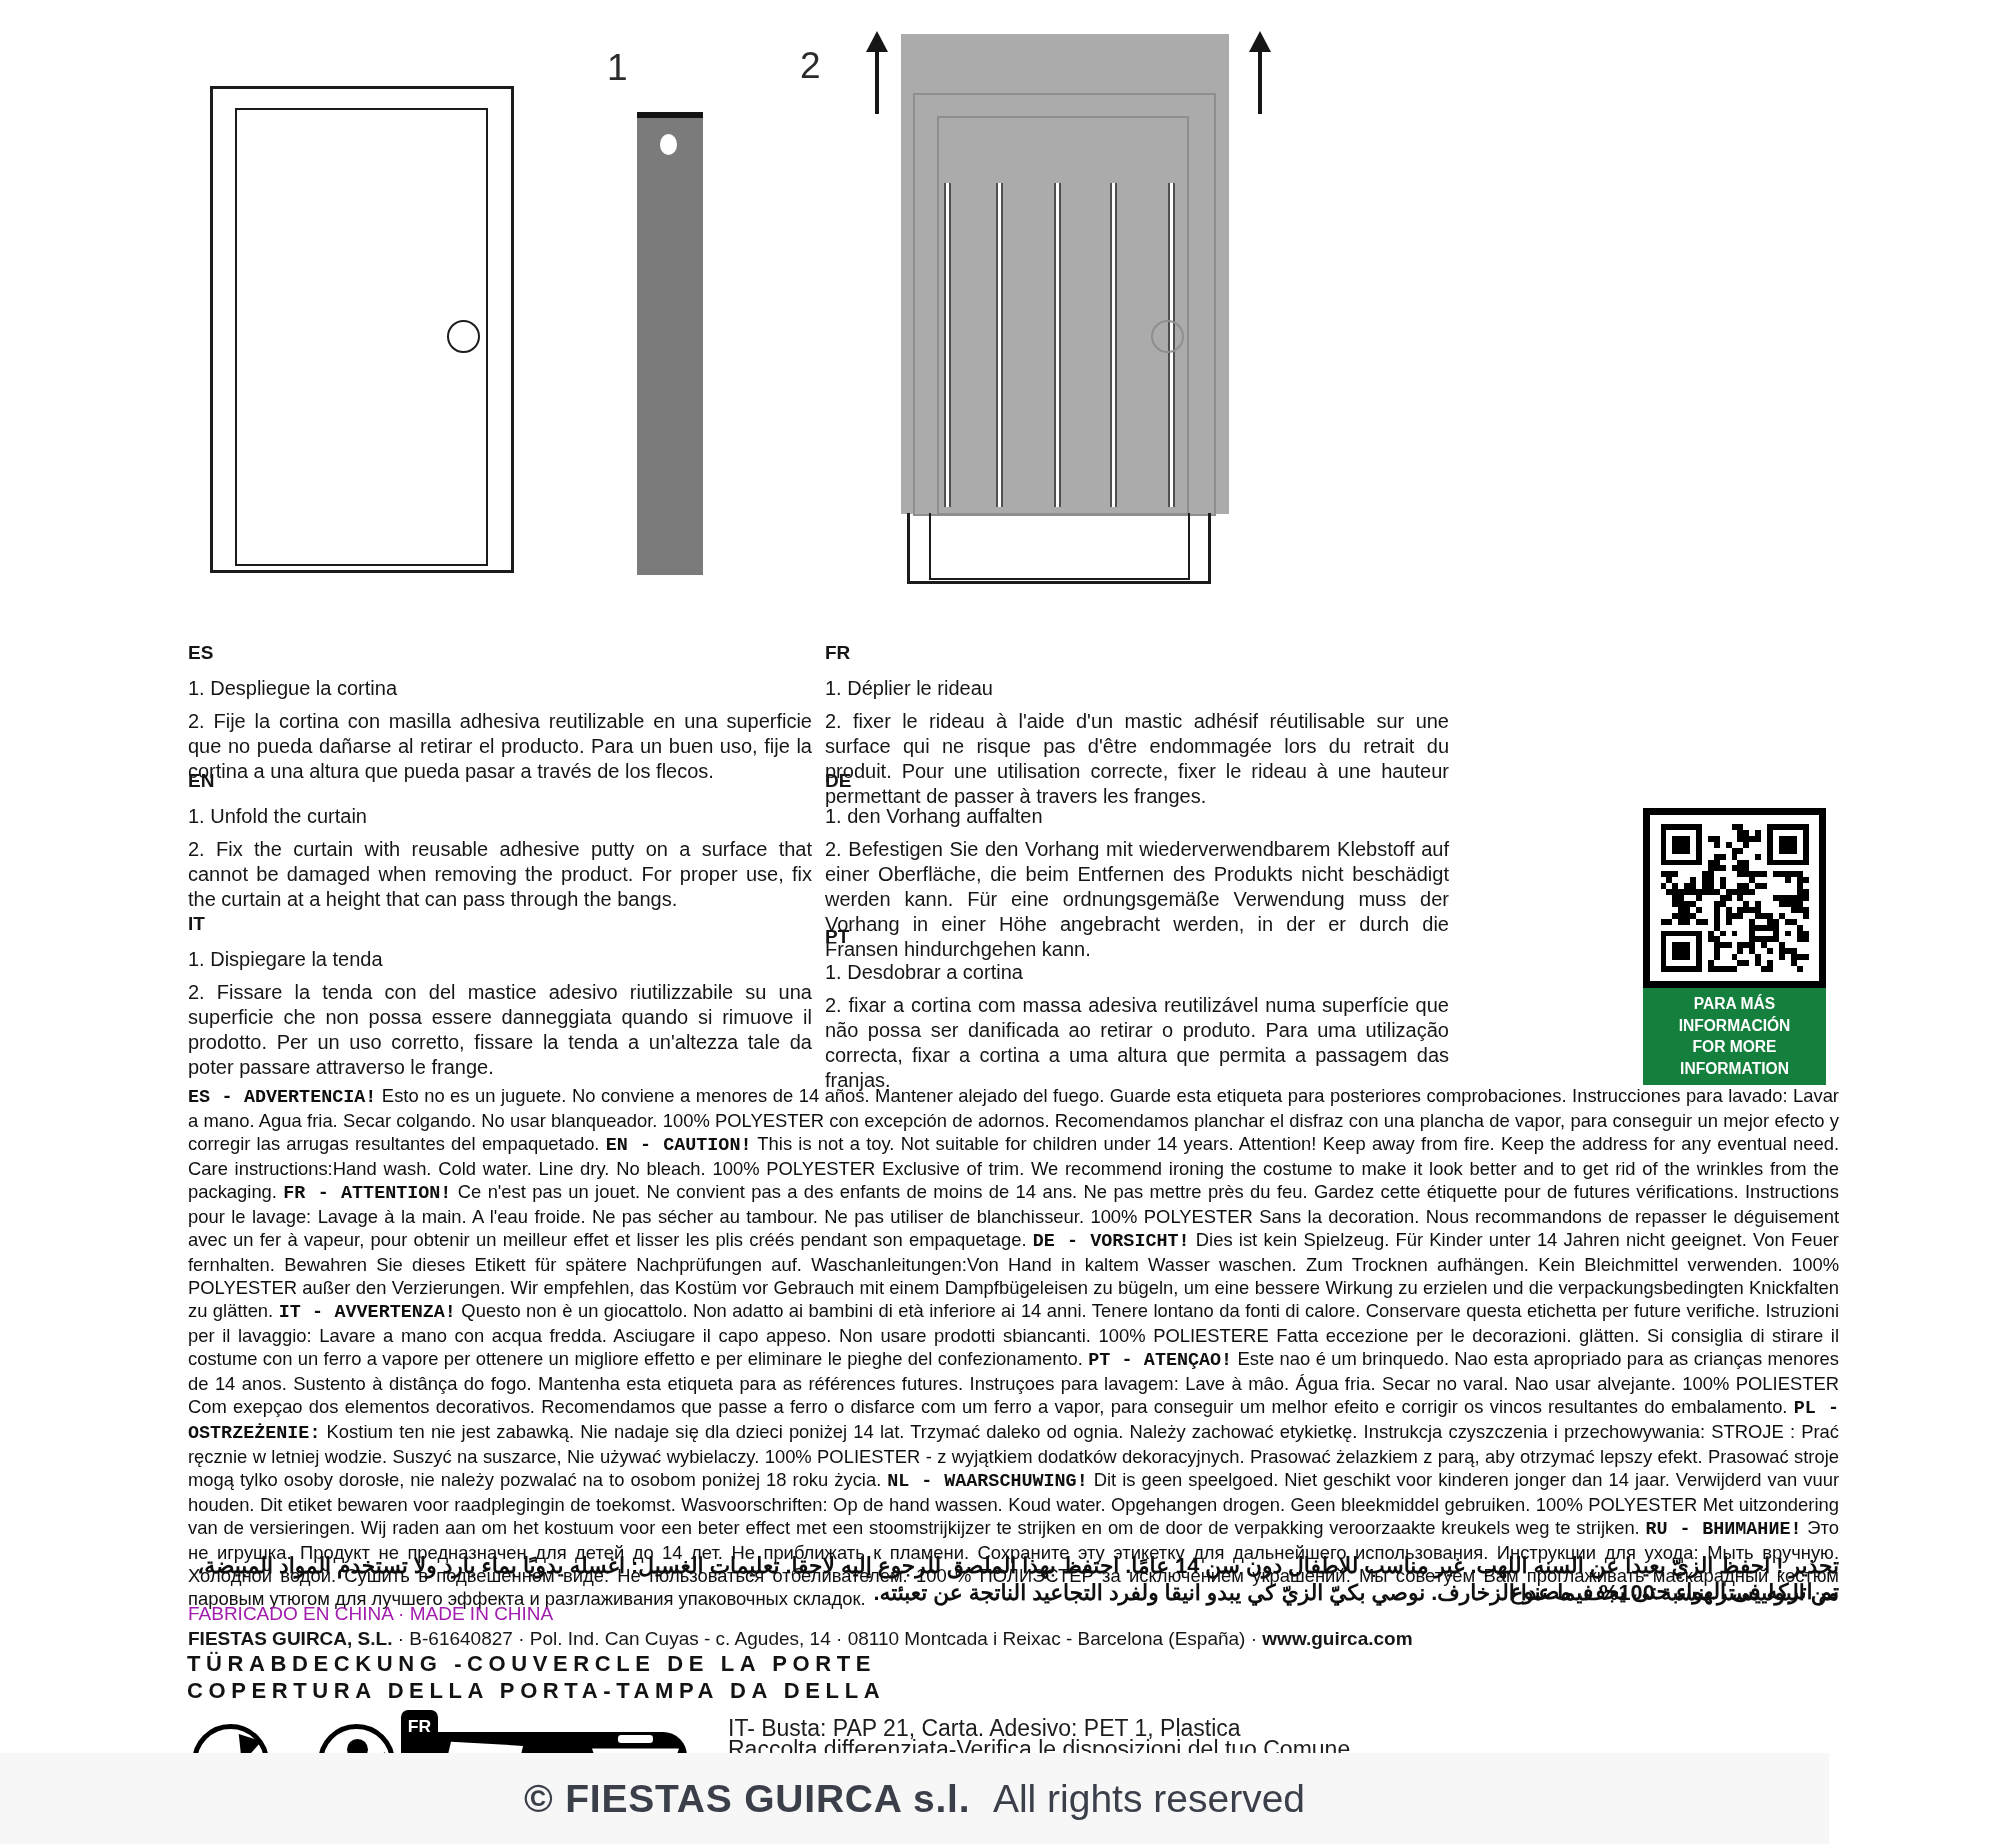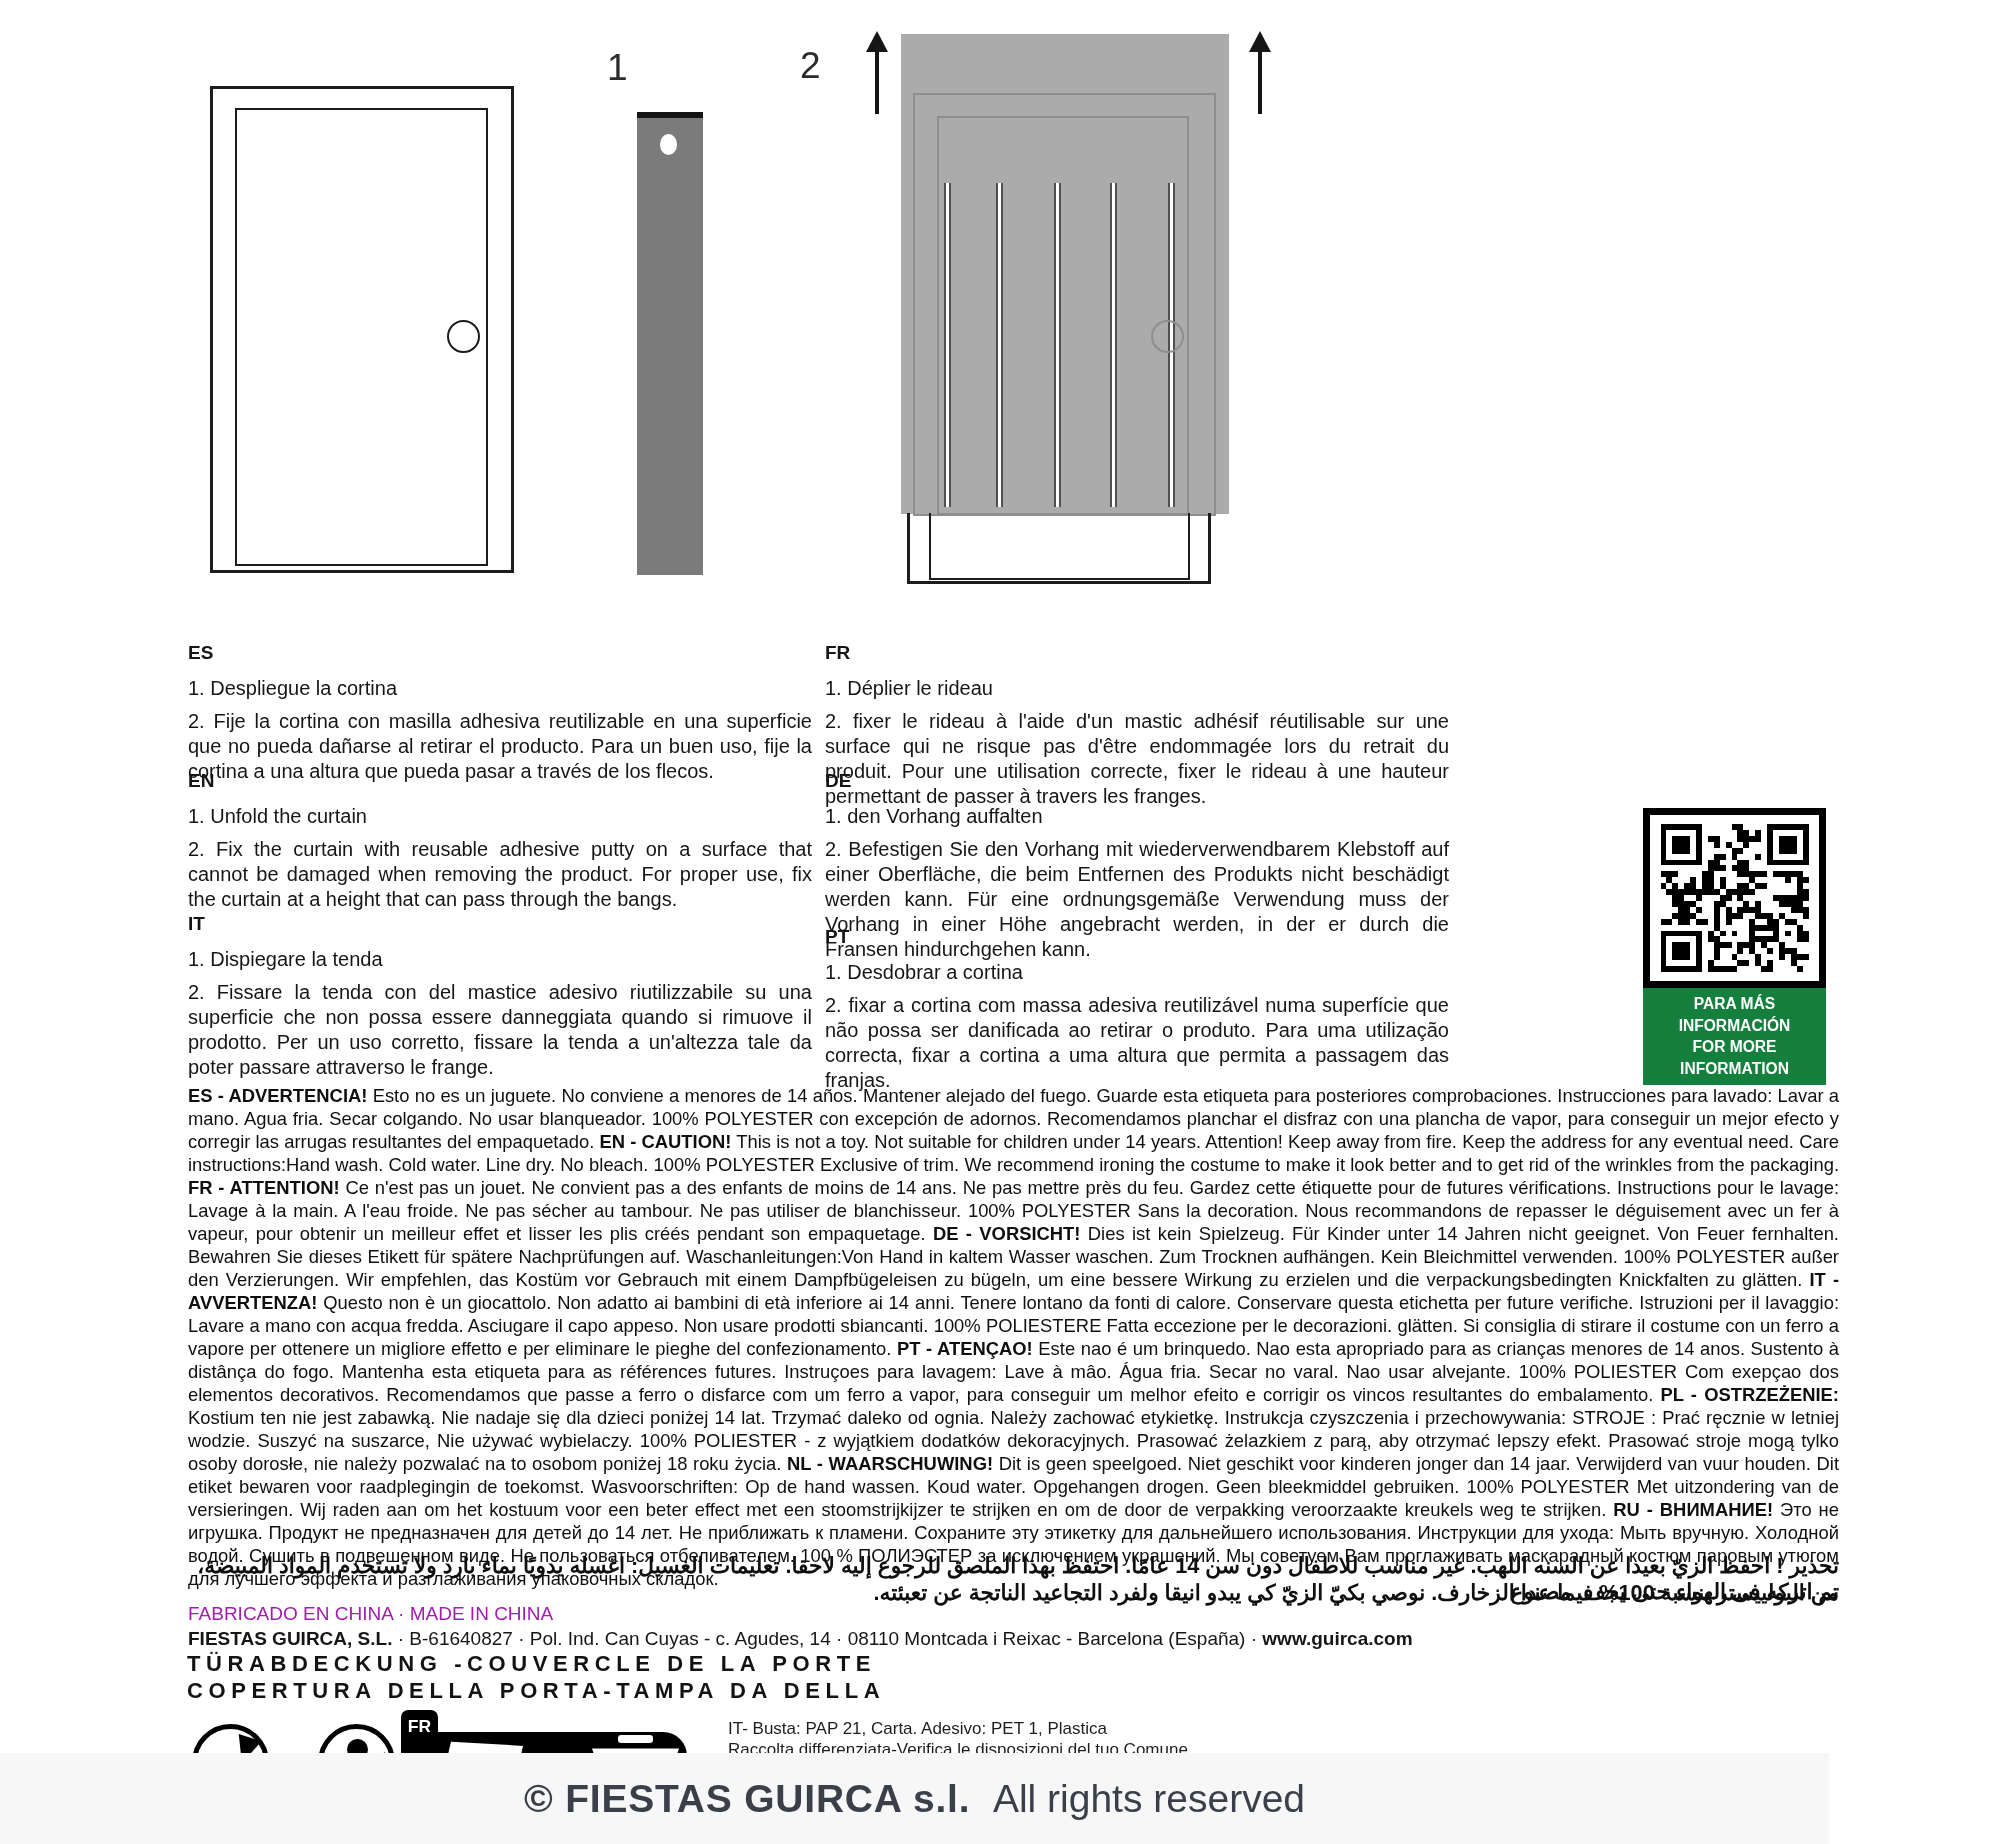--- a/index.html
+++ b/index.html
@@ -45,21 +45,21 @@
 
   
   .qr-wrap{left:1643px;top:808px;width:183px;}
   .qr-box{width:183px;height:180px;background:#fff;border:7.2px solid #000;box-sizing:border-box;display:flex;align-items:center;justify-content:center;}
   .qr-grid{width:148px;height:148px;display:grid;grid-template-columns:repeat(25,1fr);grid-template-rows:repeat(25,1fr);}
   .qr-grid .m{background:#000;}
   .qr-caption{width:183px;background:#15803d;color:#fff;text-align:center;font-weight:bold;font-size:15.6px;line-height:21.7px;padding:4.8px 0 5.6px 0;}
 
   
   .warning{left:188px;top:1084px;width:1651px;font-size:18.4px;line-height:23px;text-align:justify;color:#0f0f0f;}
-  .warning b{font-weight:bold;}
+  .warning b{font-weight:bold;font-family:Liberation Mono, monospace;}
 
   .arabic{width:1651px;left:188px;text-align:right;direction:rtl;font-size:21.7px;font-weight:bold;color:#0f0f0f;}
   .ar1{top:1553px;}
   .ar2{top:1580px;}
 
   .origin{left:188px;top:1603px;font-size:19px;color:#a21caf;}
   .company{left:188px;top:1628px;font-size:19px;color:#161616;}
   .company b{font-weight:bold;}
 
   .ptitle{left:187px;font-size:22px;font-weight:bold;letter-spacing:5.6px;color:#131313;}
@@ -77,21 +77,21 @@
 
   .fr-tag{left:401px;top:1710px;width:37px;height:34px;background:#000;border-radius:7.2px;
           color:#fff;font-weight:bold;font-size:17.6px;display:flex;align-items:center;justify-content:center;}
   .fr-banner{left:401px;top:1732px;width:286px;height:58px;background:#000;border-radius:3.2px 24px 8px 8px;}
   .fr-banner .sheet{position:absolute;left:42px;top:8px;width:80px;height:42px;background:#fff;
           clip-path:polygon(10% 4%,100% 14%,90% 100%,0% 86%);}
   .fr-banner .bin{position:absolute;left:191px;top:9.6px;width:87px;height:38px;background:#fff;
           clip-path:polygon(0 18%,100% 18%,88% 100%,12% 100%);}
   .fr-banner .bin-lid{position:absolute;left:217px;top:3.2px;width:35px;height:8px;background:#fff;border-radius:3.2px;}
 
-  .recycle-note{left:728px;top:1718px;font-size:17px;line-height:21px;color:#1d1d1d;}
+  .recycle-note{left:728px;top:1718px;font-size:23px;line-height:21px;color:#1d1d1d;}
 
   
   .footer-band{left:0;top:1753px;width:1829px;height:92px;background:#f7f7f8;z-index:10;
                display:flex;align-items:center;justify-content:center;}
   .footer-band .cw{font-size:39px;color:#3a3f49;}
   .footer-band .cw b{font-weight:bold;margin-right:22.5px;letter-spacing:0.8px;}
 </style>
 </head>
 <body>
 

